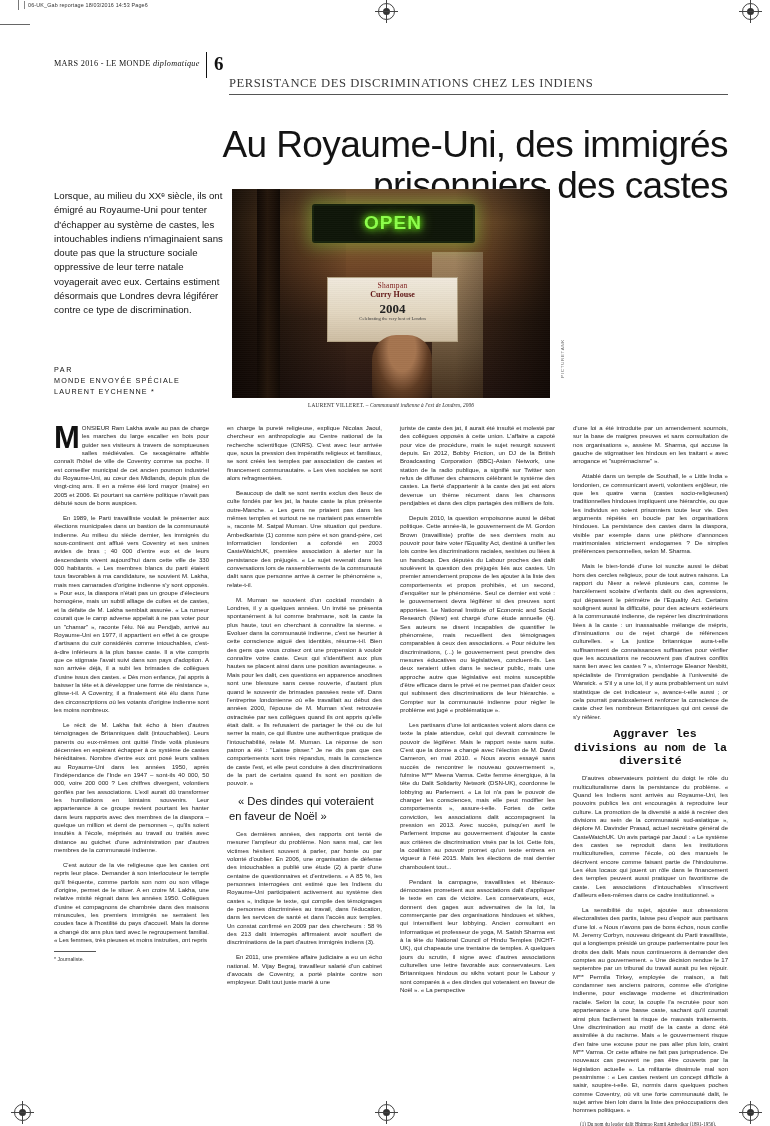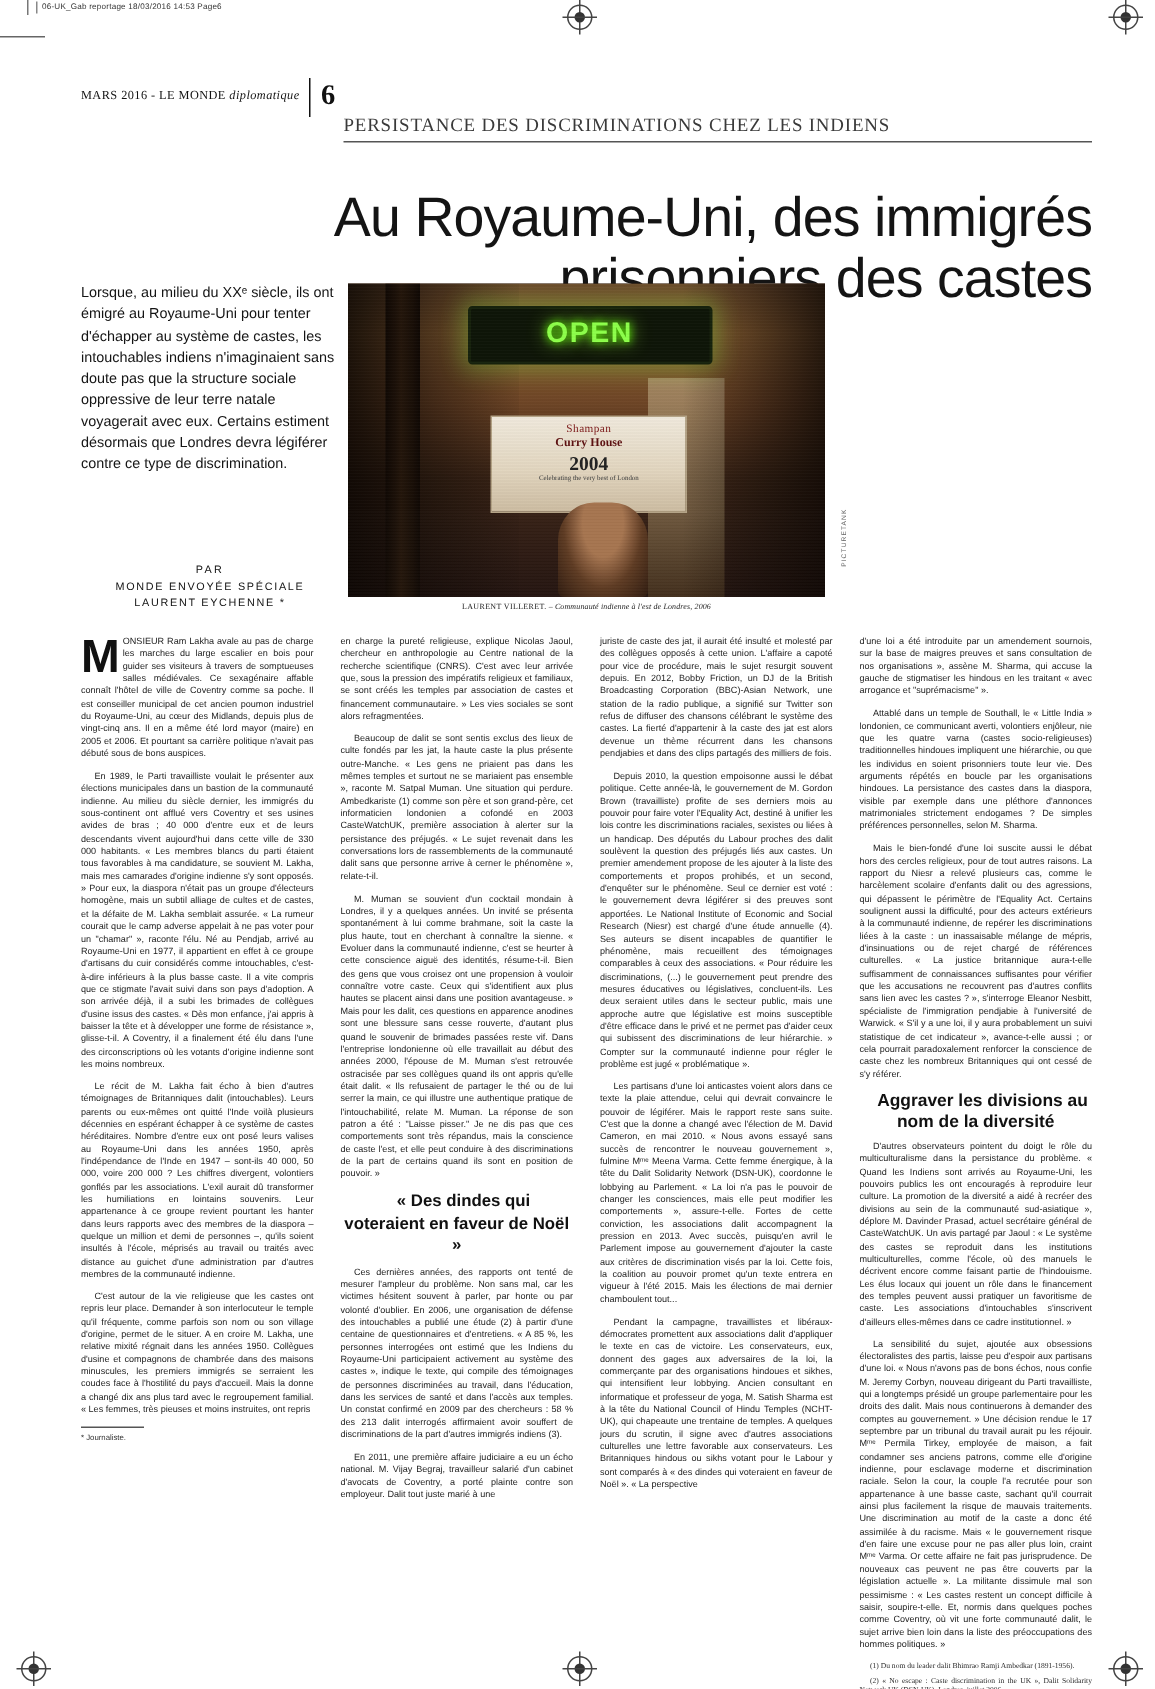--- a/index.html
+++ b/index.html
@@ -152,23 +152,22 @@
     font-family: Liberation Sans, sans-serif;
     font-size: 9.6px;
     line-height: 14.3px;
     color: #141414;
   }
 
   
   .byline {
     position: absolute;
     left: 0px;
-    top: 322px;
+    top: 312px;
     width: 172px;
-    text-align: center;
     font-family: "Liberation Sans", sans-serif;
     font-size: 7.2px;
     font-variant: small-caps;
     letter-spacing: 1.15px;
     line-height: 11px;
     color: #111;
   }
   .byline .bl-par { letter-spacing: 1.6px; }
 
   
@@ -354,33 +353,33 @@
     font-weight: bold;
     font-size: 31px;
     line-height: 25px;
     padding: 1px 2px 0 0;
     color: #111;
   }
 
   
   .pullquote {
     font-family: "Liberation Sans", sans-serif;
-    font-weight: bold;
+    font-weight: normal;
     font-size: 11.2px;
     line-height: 14.6px;
     color: #111;
-    text-align: center;
+    text-align: left;
     text-indent: 0;
     margin: 9px 0 10px 0;
     padding: 0 2px;
   }
 
   
   .subhead {
-    font-family: Liberation Sans, sans-serif;
+    font-family: Liberation Mono, monospace;
     font-weight: bold;
     font-size: 11.6px;
     line-height: 13.4px;
     color: #111;
     text-align: center;
     text-indent: 0;
     margin: 10px 0 9px 0;
   }
 
   

